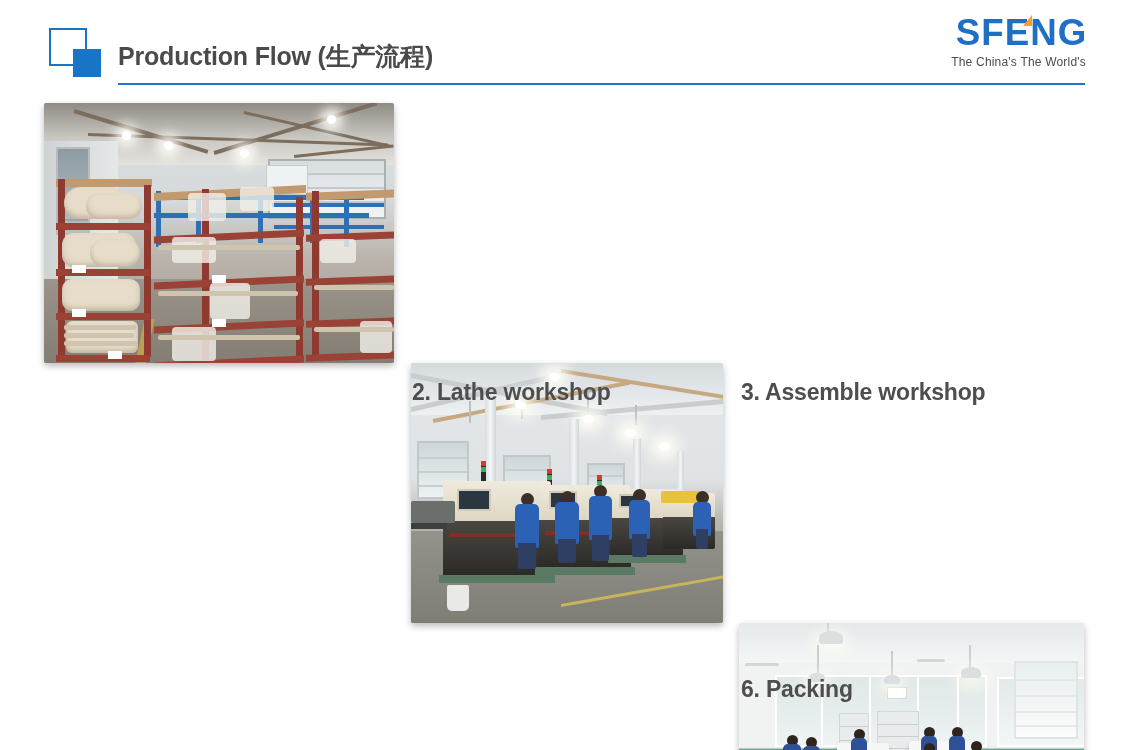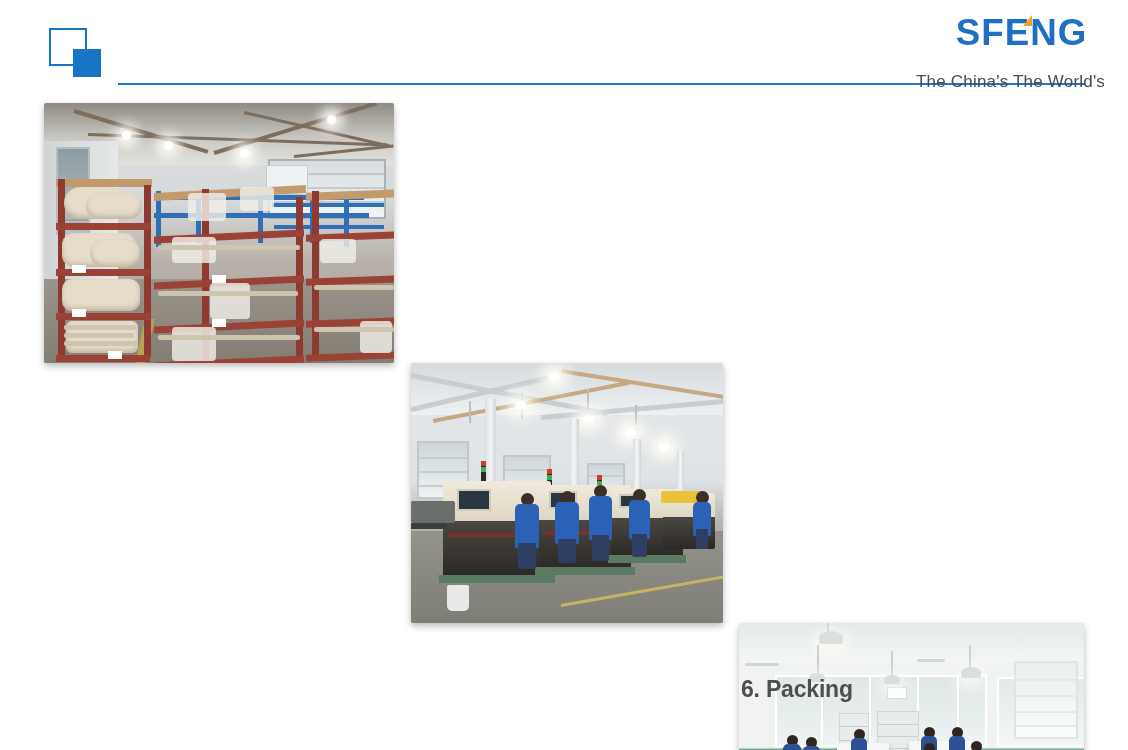--- a/index.html
+++ b/index.html
@@ -49,22 +49,22 @@
     display:inline-block;
     transform:scaleX(1.02);
   }
   .logo-accent {
     position:absolute; right:54px; top:-1px;
     width:0; height:0;
     border-left:9px solid transparent;
     border-bottom:11px solid #f5a11b;
   }
   .logo-tag {
-    margin-top:22px; text-align:right;
-    font-size:17px; color:#4c4c4c; letter-spacing:0.2px;
+    margin-top:5px; text-align:right;
+    font-size:12px; color:#4c4c4c; letter-spacing:0.2px;
     white-space:nowrap;
   }
 
   
   .grid { position:absolute; left:0; top:96px; width:1128px; height:654px; }
   .cell { position:absolute; }
   .photo {
     position:relative; overflow:hidden;
     border-radius:2px;
     box-shadow:0 3px 7px rgba(0,0,0,0.28);
@@ -296,20 +296,21 @@
 
 <div class="page">
 
   <div class="header">
 
     <div class="hdr-icon">
       <div class="sq-outline"></div>
       <div class="sq-filled"></div>
     </div>
 
+    <div class="hdr-title">Production Flow (生产流程)</div>
     <div class="hdr-rule"></div>
 
     <div class="logo">
       <div class="logo-mark">
         <span class="logo-word">SFENG</span>
         <span class="logo-accent"></span>
       </div>
       <div class="logo-tag">The China's  The World's</div>
     </div>
   </div>
@@ -515,20 +516,21 @@
           <div class="body"></div>
           <div class="legs"></div>
       </div>
       <div class="worker" style="left:282px; top:128px; width:18px; height:58px;">
         <div class="head"></div>
           <div class="body"></div>
           <div class="legs"></div>
       </div>
       <div class="bucket" style="left:36px; bottom:12px;"></div>
     </div>
+    <div class="caption cap2">2. Lathe workshop</div>
 
     <div class="cell c3 photo p3">
       <div class="ceil3"></div>
       <div class="wallback"></div>
       <div class="glasswall">
         <i style="left:44px"></i>
           <i style="left:92px"></i>
           <i style="left:140px"></i>
           <i style="left:180px"></i>
       </div>
@@ -589,19 +591,20 @@
 
       <div class="person" style="left:228px; top:118px; width:18px; height:34px;">
         <div class="h"></div>
       </div>
 
       <div class="person" style="left:178px; top:120px; width:24px; height:52px;">
         <div class="h"></div>
       </div>
 
     </div>
+    <div class="caption cap3">3. Assemble workshop</div>
 
 
 
     <div class="caption cap6">6. Packing</div>
 
   </div>
 </div>
 
 </body></html>

